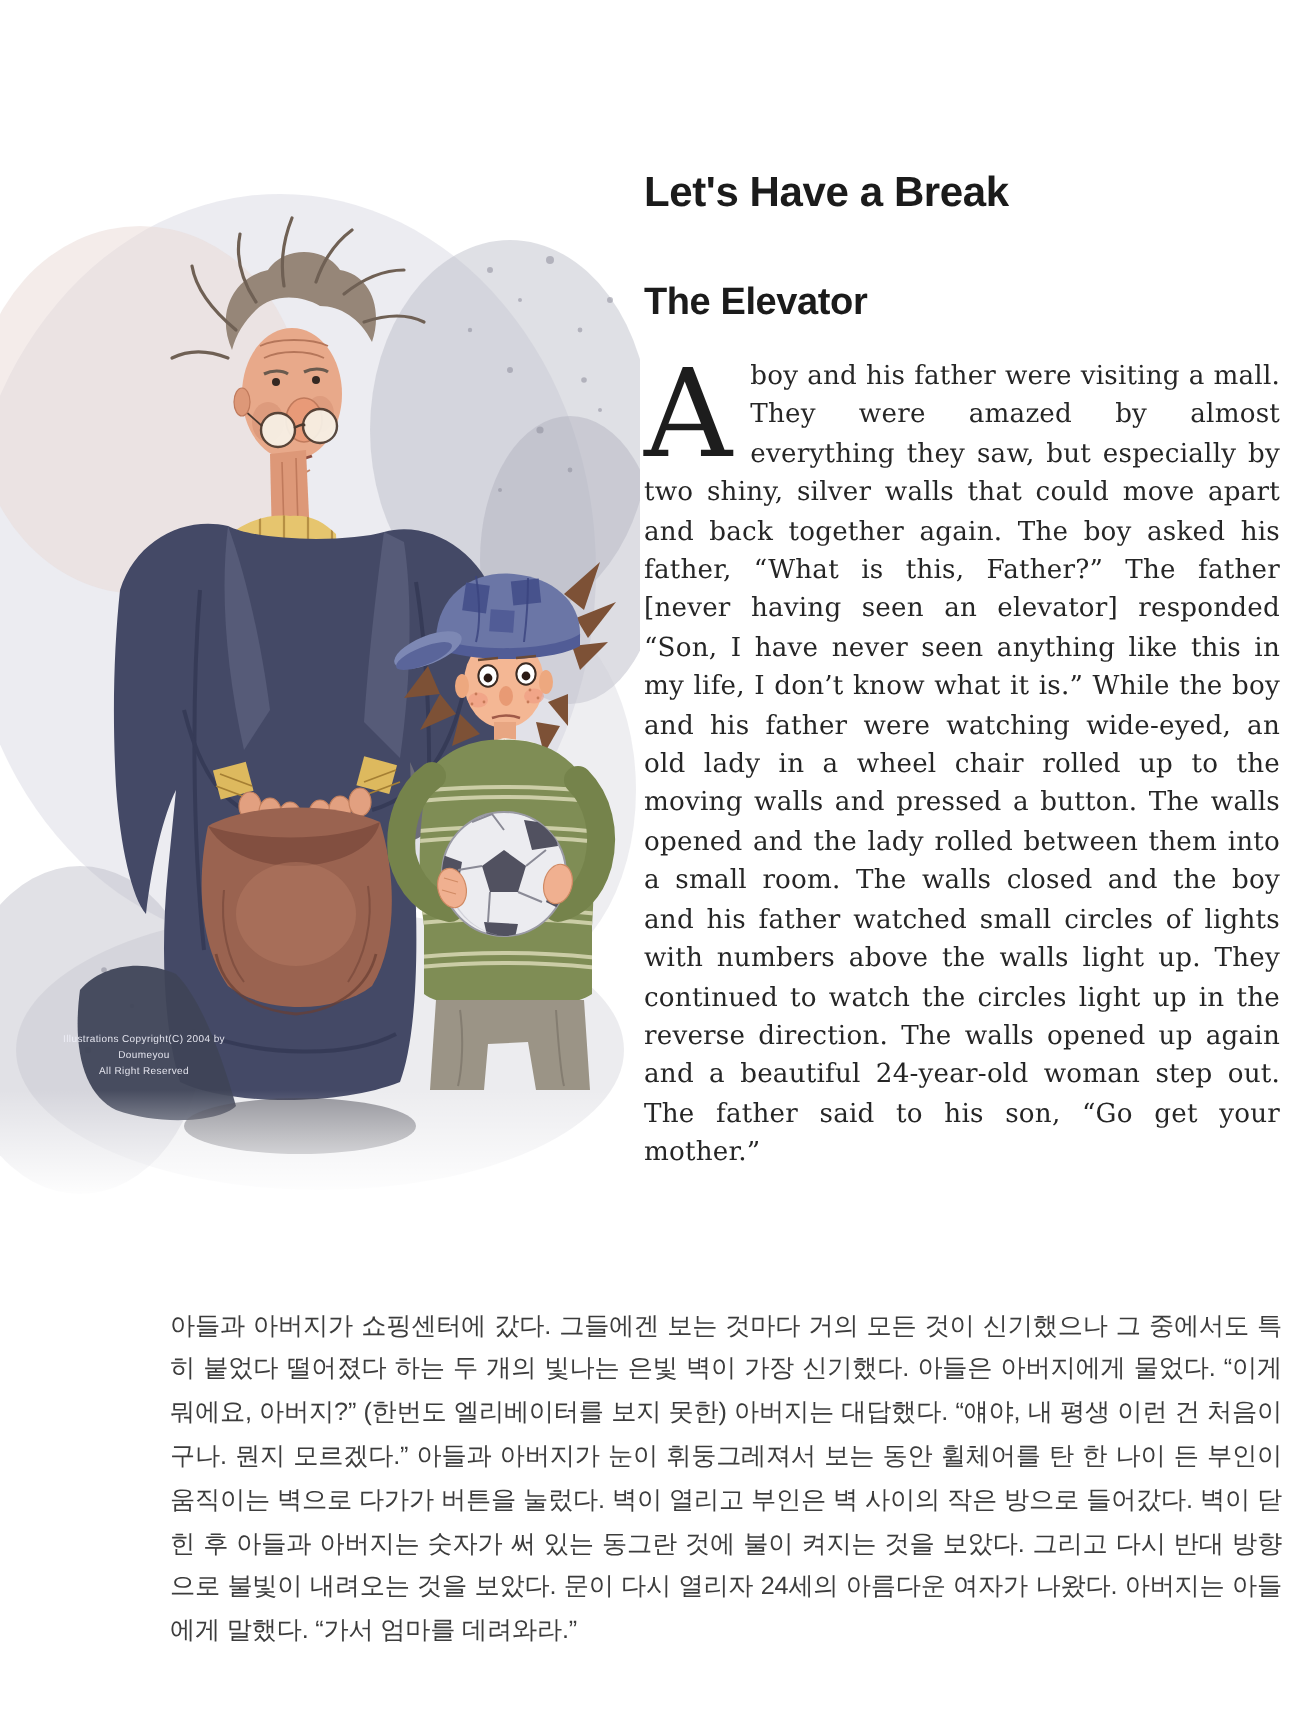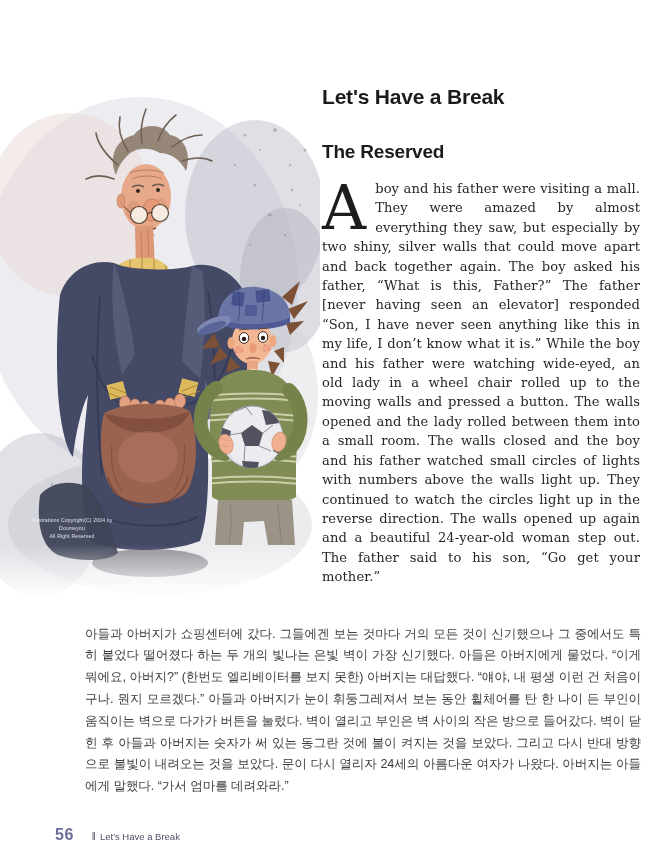--- a/index.html
+++ b/index.html
@@ -36,21 +36,21 @@
   }
   .dropcap{
     float:left;
     font-family:"DejaVu Serif", serif;
     font-size:61px;line-height:48px;
     padding:5px 9px 0 0;color:#1d1d1d;
   }
 
   
   .story-ko{
-    position:absolute;left:85px;top:611px;width:556px;
+    position:absolute;left:85px;top:640px;width:556px;
     font-size:12.6px;line-height:21.8px;color:#3c3c3c;
     text-align:justify;letter-spacing:-.1px;
   }
 
   
   .footer{
     position:absolute;left:55px;top:826px;
     display:flex;align-items:baseline;
   }
   .page-number{font-size:16px;font-weight:bold;color:#6b6d9b;letter-spacing:.5px;}
@@ -296,24 +296,20 @@
     <rect x="0" y="450" width="320" height="55" fill="url(#fadeWhite)"></rect>
   </svg>
 
   <div class="credit">
     <span>Illustrations Copyright(C) 2004 by Doumeyou</span>
     <span>All Right Reserved</span>
   </div>
 
   <div class="content">
     <h1 class="section-title">Let's Have a Break</h1>
-    <h2 class="story-title">The Reserved</h2>
+    <h2 class="story-title">The Elevator</h2>
     <p class="story-en"><span class="dropcap">A</span><span>boy and his father were visiting a mall. They were amazed by almost everything they saw, but especially by two shiny, silver walls that could move apart and back together again. The boy asked his father, “What is this, Father?” The father [never having seen an elevator] responded “Son, I have never seen anything like this in my life, I don’t know what it is.” While the boy and his father were watching wide-eyed, an old lady in a wheel chair rolled up to the moving walls and pressed a button. The walls opened and the lady rolled between them into a small room. The walls closed and the boy and his father watched small circles of lights with numbers above the walls light up. They continued to watch the circles light up in the reverse direction. The walls opened up again and a beautiful 24-year-old woman step out. The father said to his son, “Go get your mother.”</span></p>
   </div>
 
   <p class="story-ko">아들과 아버지가 쇼핑센터에 갔다. 그들에겐 보는 것마다 거의 모든 것이 신기했으나 그 중에서도 특히 붙었다 떨어졌다 하는 두 개의 빛나는 은빛 벽이 가장 신기했다. 아들은 아버지에게 물었다. “이게 뭐에요, 아버지?” (한번도 엘리베이터를 보지 못한) 아버지는 대답했다. “얘야, 내 평생 이런 건 처음이구나. 뭔지 모르겠다.” 아들과 아버지가 눈이 휘둥그레져서 보는 동안 휠체어를 탄 한 나이 든 부인이 움직이는 벽으로 다가가 버튼을 눌렀다. 벽이 열리고 부인은 벽 사이의 작은 방으로 들어갔다. 벽이 닫힌 후 아들과 아버지는 숫자가 써 있는 동그란 것에 불이 켜지는 것을 보았다. 그리고 다시 반대 방향으로 불빛이 내려오는 것을 보았다. 문이 다시 열리자 24세의 아름다운 여자가 나왔다. 아버지는 아들에게 말했다. “가서 엄마를 데려와라.”</p>
 
-  <div class="footer">
-    <span class="page-number">56</span>
-    <span class="running-head"><span class="running-sep">‖</span><span>Let's Have a Break</span></span>
-  </div>
 
 </div>
 
 </body></html>

